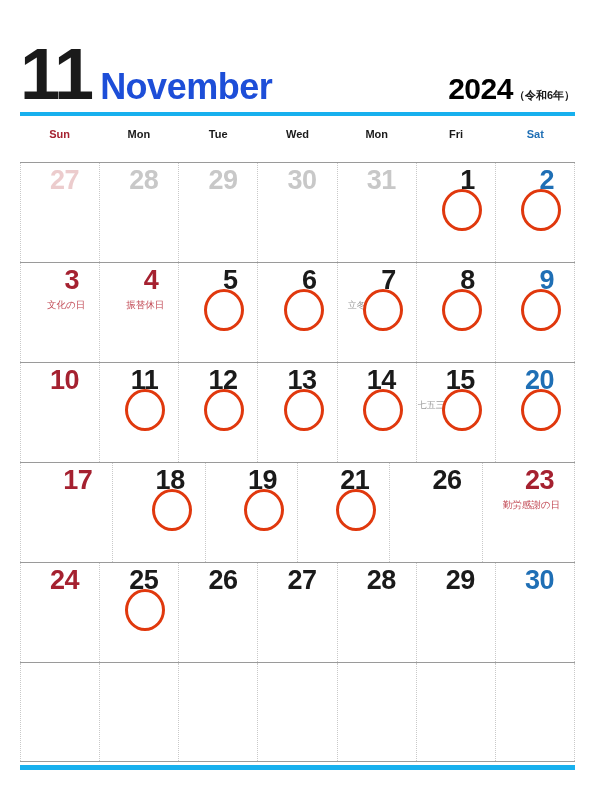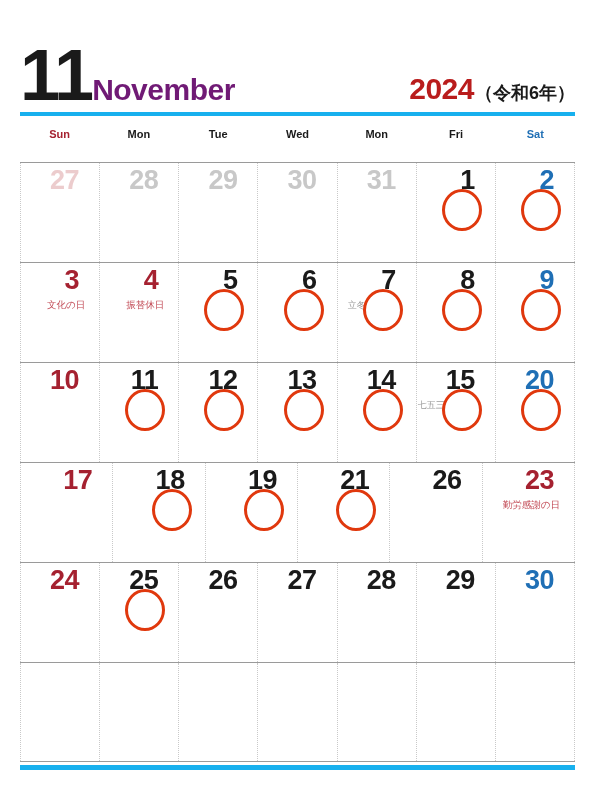--- a/index.html
+++ b/index.html
@@ -17,29 +17,29 @@
   }
   .hdr-left{
     position:absolute;left:0;bottom:0;
     display:flex;align-items:baseline;
   }
   .month-num{
     font-size:72px;line-height:0.9;font-weight:bold;color:#1a1a1a;
     letter-spacing:-2px;
   }
   .month-name{
-    font-size:30px;font-weight:bold;color:#701a75;
+    font-size:36px;font-weight:bold;color:#1d4ed8;margin-left:8px;
     letter-spacing:-0.5px;
   }
   .hdr-right{
     position:absolute;right:0;bottom:2px;
     display:flex;align-items:baseline;
   }
-  .year-num{font-size:30px;font-weight:bold;color:#b91c1c;letter-spacing:-0.5px;}
-  .year-era{font-size:18px;font-weight:bold;color:#1a1a1a;margin-left:1px;}
+  .year-num{font-size:30px;font-weight:bold;color:#000000;letter-spacing:-0.5px;}
+  .year-era{font-size:11px;font-weight:bold;color:#1a1a1a;margin-left:1px;}
 
   .rule-top{
     position:absolute;left:20px;top:112px;width:555px;height:4px;
     background:#17b0ee;
   }
   .rule-bottom{
     position:absolute;left:20px;top:765px;width:555px;height:5px;
     background:#17b0ee;
   }
 

